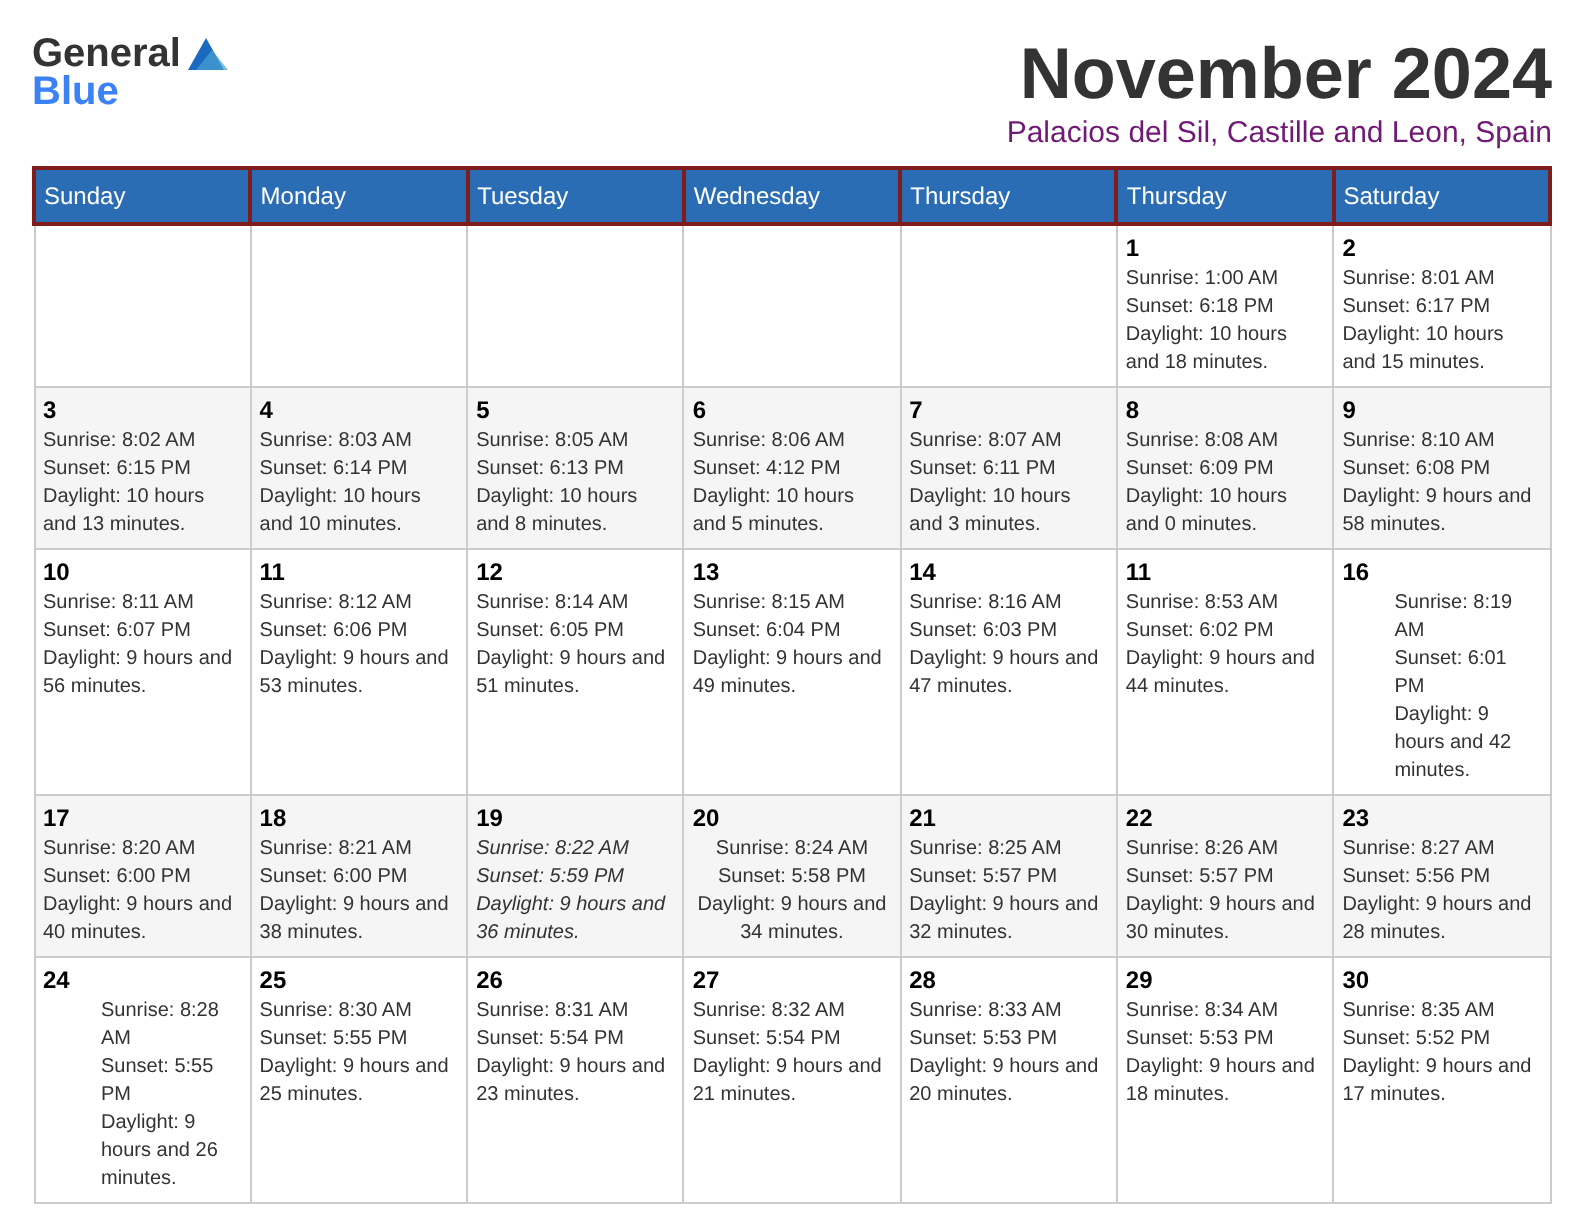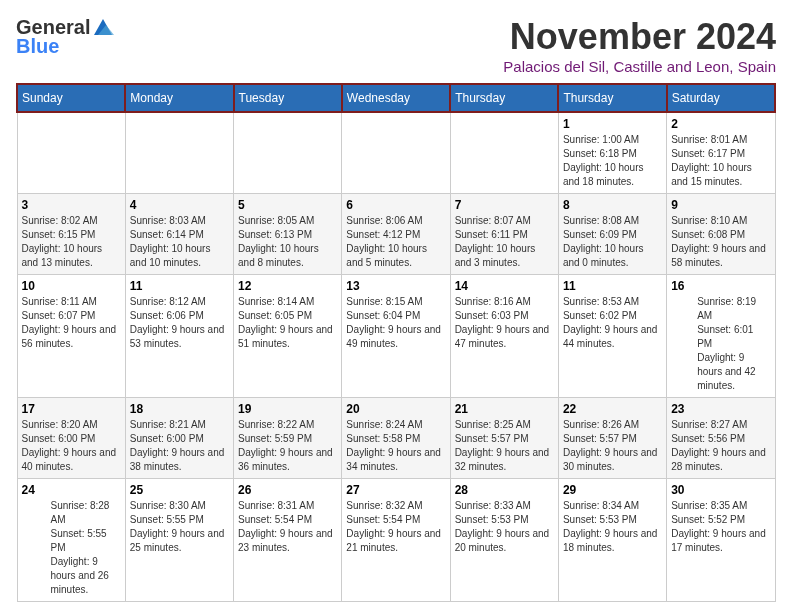--- a/index.html
+++ b/index.html
@@ -226,27 +226,27 @@
 Daylight: 9 hours and 40 minutes.</div>
         </td>
         <td>
           <span class="day-num">18</span>
           <div class="day-info" style="white-space: pre-line;">Sunrise: 8:21 AM
 Sunset: 6:00 PM
 Daylight: 9 hours and 38 minutes.</div>
         </td>
         <td>
           <span class="day-num">19</span>
-          <div class="day-info" style="white-space: pre-line;">Sunrise: 8:22 AM
+          <div class="day-info" style="white-space: pre-line; font-style: italic;">Sunrise: 8:22 AM
 Sunset: 5:59 PM
 Daylight: 9 hours and 36 minutes.</div>
         </td>
         <td>
           <span class="day-num">20</span>
-          <div class="day-info" style="white-space: pre-line;">Sunrise: 8:24 AM
+          <div class="day-info" style="white-space: pre-line; text-align: center;">Sunrise: 8:24 AM
 Sunset: 5:58 PM
 Daylight: 9 hours and 34 minutes.</div>
         </td>
         <td>
           <span class="day-num">21</span>
           <div class="day-info" style="white-space: pre-line;">Sunrise: 8:25 AM
 Sunset: 5:57 PM
 Daylight: 9 hours and 32 minutes.</div>
         </td>
         <td>

